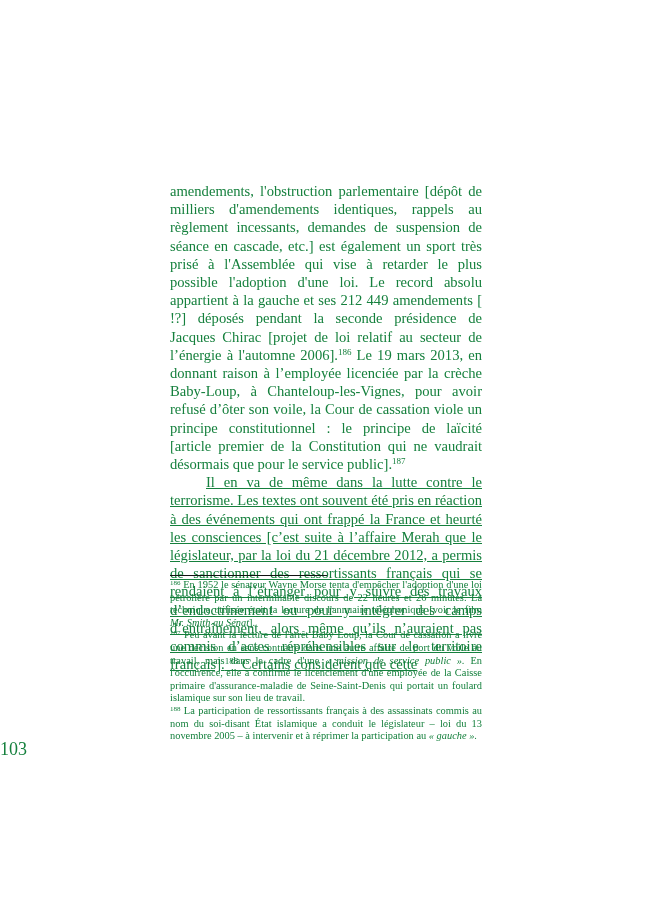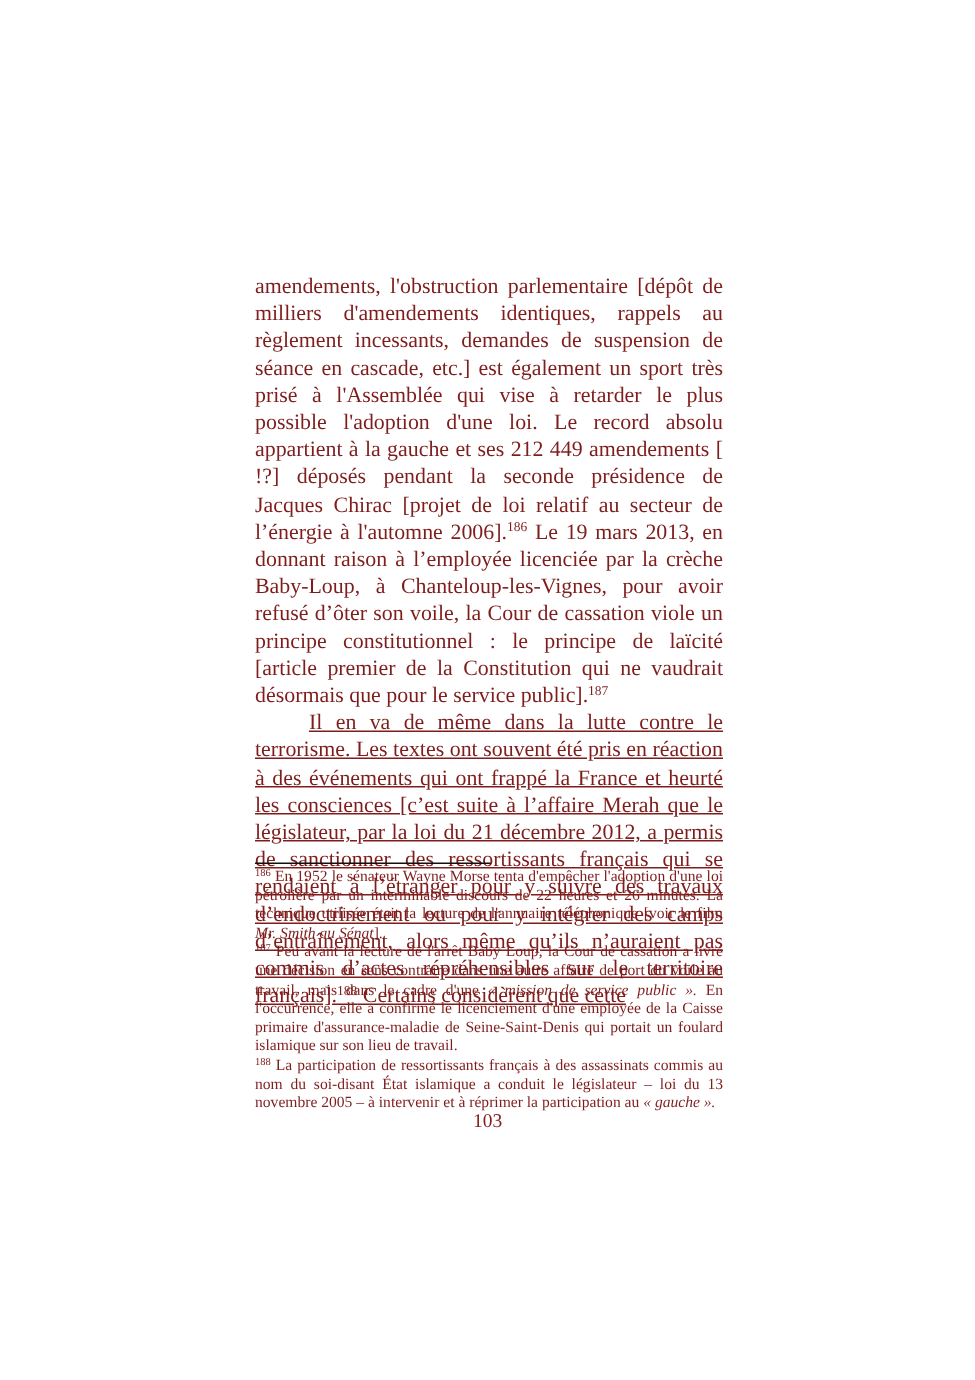--- a/index.html
+++ b/index.html
@@ -1,19 +1,19 @@
 <!DOCTYPE html>
 <html><head>
   <meta charset="utf-8">
   <style>
     html, body { margin: 0; padding: 0; background: #ffffff; }
     body { width: 650px; height: 920px; position: relative; overflow: hidden; }
     .page {
       position: absolute; left: 0; top: 0; width: 518px; height: 920px;
-      background: #ffffff; color: #7f1d1d;
+      background: #ffffff; color: #15803d;
       font-family: "Liberation Serif", "DejaVu Serif", serif;
     }
     .body-text {
       position: absolute; left: 170px; top: 182px; width: 312px;
       font-size: 14.6px; line-height: 18.2px;
       text-align: justify;
     }
     .body-text p { margin: 0; }
     .body-text p.indent { text-indent: 36px; text-decoration: underline; }
     sup { font-size: 9px; line-height: 0; vertical-align: 5px; }
@@ -22,21 +22,21 @@
       border-top: 1.2px solid #111111;
     }
     .footnotes {
       position: absolute; left: 170px; top: 579px; width: 312px;
       font-size: 10.4px; line-height: 12.6px; text-align: justify;
     }
     .footnotes .fn { margin: 0; }
     .footnotes sup { font-size: 7px; vertical-align: 3px; }
     .page-number {
       position: absolute; left: 0; width: 650px; top: 739px;
-      text-align: center; font-size: 13px;
+      text-align: left; font-size: 18px;
     }
     i { font-style: italic; margin-top: 41px; }
   </style>
 </head>
 <body>
 
 <div class="page">
 
   <div class="body-text">
     <p><span>amendements, l'obstruction parlementaire [dépôt de milliers d'amendements identiques, rappels au règlement incessants, demandes de suspension de séance en cascade, etc.] est également un sport très prisé à l'Assemblée qui vise à retarder le plus possible l'adoption d'une loi.  Le record absolu appartient à la gauche et ses 212 449 amendements [ !?] déposés pendant la seconde présidence de Jacques Chirac [projet de loi relatif au secteur de l’énergie à l'automne 2006].</span><sup>186</sup><span> Le 19 mars 2013, en donnant raison à l’employée licenciée par la crèche Baby-Loup, à Chanteloup-les-Vignes, pour avoir refusé d’ôter son voile, la Cour de cassation viole un principe constitutionnel : le principe de laïcité [article premier de la Constitution qui ne vaudrait désormais que pour le service public].</span><sup>187</sup></p>

